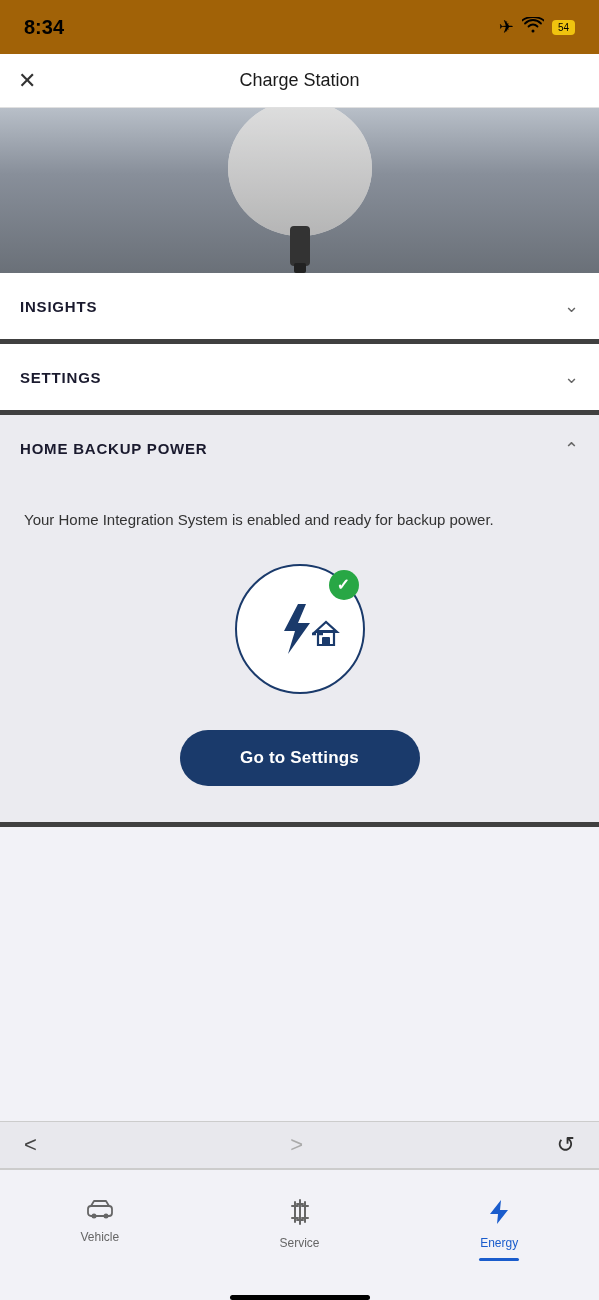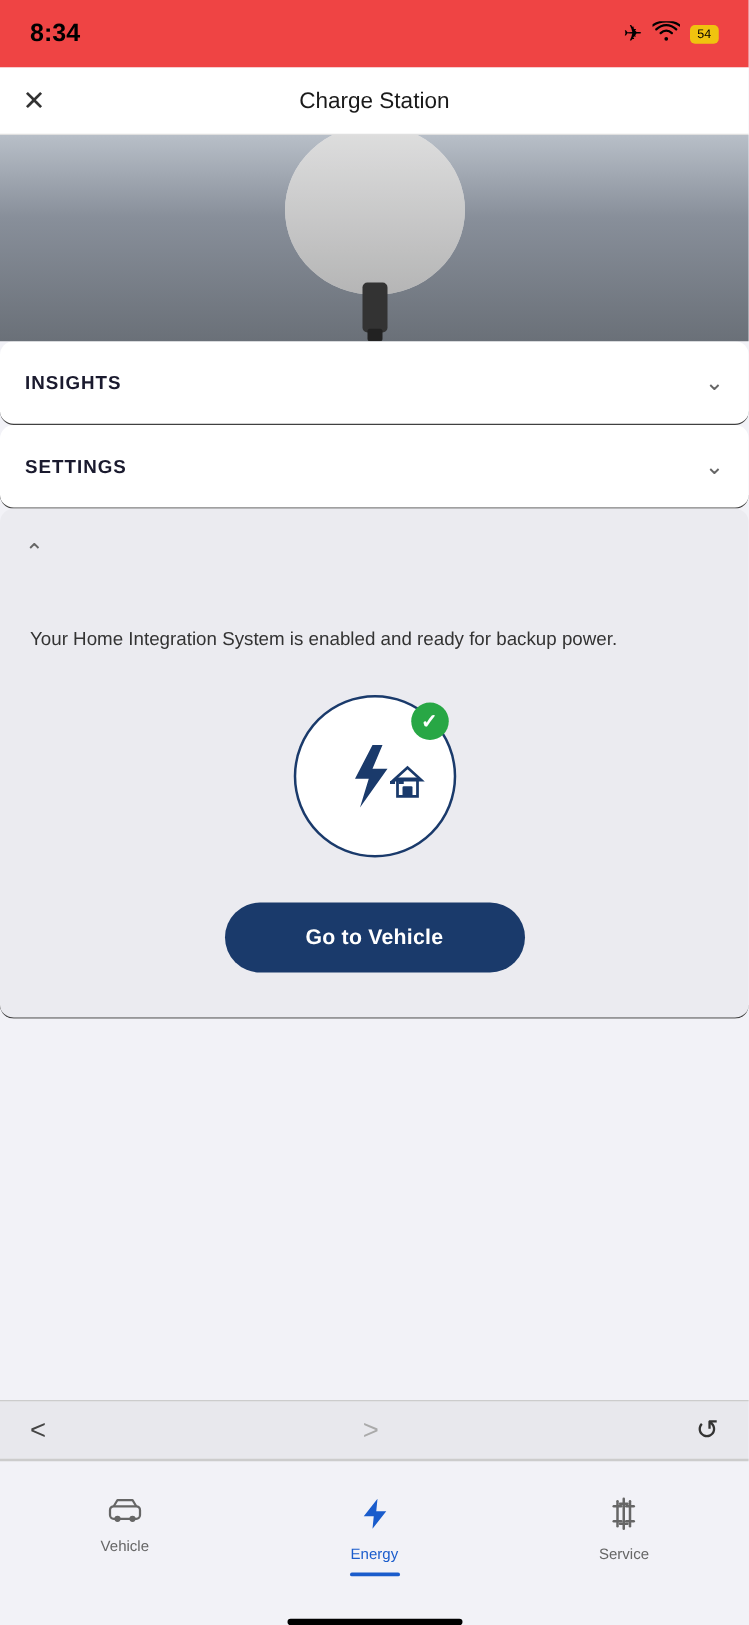--- a/index.html
+++ b/index.html
@@ -10,21 +10,21 @@
       font-family: -apple-system, BlinkMacSystemFont, 'Helvetica Neue', Arial, sans-serif;
       background: #f2f2f7;
       overflow: hidden;
       position: relative;
     }
 
     
     .status-bar {
       width: 100%;
       height: 54px;
-      background: #ef4444;
+      background: #a16207;
       display: flex;
       align-items: center;
       justify-content: space-between;
       padding: 0 24px;
     }
     .status-time {
       font-size: 20px;
       font-weight: 600;
       color: #000;
     }
@@ -76,22 +76,21 @@
       display: flex;
       align-items: center;
       justify-content: center;
       overflow: hidden;
       position: relative;
     }
 
     
     .accordion-item {
       background: #fff;
-      border-bottom: 1px solid #404040;
-      border-radius: 11px;
+      border-bottom: 5px solid #404040;
     }
     .accordion-header {
       display: flex;
       align-items: center;
       justify-content: space-between;
       padding: 22px 20px;
       cursor: pointer;
     }
     .accordion-label {
       font-size: 15px;
@@ -301,20 +300,21 @@
 
 <div class="accordion-item">
   <div class="accordion-header">
     <span class="accordion-label">SETTINGS</span>
     <span class="chevron">⌄</span>
   </div>
 </div>
 
 <div class="accordion-item home-backup-section">
   <div class="accordion-header">
+    <span class="accordion-label">HOME BACKUP POWER</span>
     <span class="chevron chevron-up">⌄</span>
   </div>
   <div class="home-backup-content">
     <p class="backup-description">Your Home Integration System is enabled and ready for backup power.</p>
 
     <div class="backup-icon-container">
       <div class="backup-circle">
         <div class="backup-check">✓</div>
 
         <svg width="80" height="60" viewBox="0 0 80 60">
@@ -324,21 +324,21 @@
           <line x1="52" y1="35" x2="65" y2="35" stroke="#1a3a6b" stroke-width="2.5" stroke-dasharray="4,3"></line>
 
           <polygon points="66,32 74,32 74,46 58,46 58,32" fill="none" stroke="#1a3a6b" stroke-width="2.2"></polygon>
           <polygon points="55,33 66,23 77,33" fill="none" stroke="#1a3a6b" stroke-width="2.2"></polygon>
 
           <rect x="62" y="38" width="8" height="8" fill="#1a3a6b" rx="1"></rect>
         </svg>
       </div>
     </div>
 
-    <button class="goto-settings-btn">Go to Vehicle</button>
+    <button class="goto-settings-btn">Go to Settings</button>
   </div>
 </div>
 
 <div class="nav-bar-wrapper">
 
   <div class="nav-controls">
     <button class="nav-arrow">&lt;</button>
     <button class="nav-arrow disabled">&gt;</button>
     <button class="nav-refresh">↺</button>
   </div>
@@ -348,44 +348,44 @@
     <div class="tab-item">
       <span class="tab-icon">
         <svg width="28" height="22" viewBox="0 0 28 22" fill="none">
           <rect x="2" y="8" width="24" height="10" rx="3" stroke="#666" stroke-width="1.8" fill="none"></rect>
           <path d="M5 8L8 3h12l3 5" stroke="#666" stroke-width="1.8" stroke-linejoin="round" fill="none"></path>
           <circle cx="8" cy="18" r="2.5" fill="#666"></circle>
           <circle cx="20" cy="18" r="2.5" fill="#666"></circle>
         </svg>
       </span>
       <span class="tab-label">Vehicle</span>
-    </div>
-
-    <div class="tab-item" style="position:relative;">
-      <span class="tab-icon active">
-        <svg width="22" height="28" viewBox="0 0 22 28" fill="none">
-          <polygon points="13,2 2,16 10,16 9,26 20,12 12,12 13,2" fill="#1a5ccc"></polygon>
-        </svg>
-      </span>
-      <span class="tab-label active">Energy</span>
-      <div class="tab-indicator"></div>
     </div>
 
     <div class="tab-item">
       <span class="tab-icon">
         <svg width="24" height="28" viewBox="0 0 24 28" fill="none">
           <line x1="7" y1="4" x2="7" y2="24" stroke="#666" stroke-width="2" stroke-linecap="round"></line>
           <line x1="12" y1="2" x2="12" y2="26" stroke="#666" stroke-width="2" stroke-linecap="round"></line>
           <line x1="17" y1="4" x2="17" y2="24" stroke="#666" stroke-width="2" stroke-linecap="round"></line>
           <line x1="4" y1="8" x2="10" y2="8" stroke="#666" stroke-width="2" stroke-linecap="round"></line>
           <line x1="9" y1="6" x2="15" y2="6" stroke="#666" stroke-width="2" stroke-linecap="round"></line>
           <line x1="14" y1="8" x2="20" y2="8" stroke="#666" stroke-width="2" stroke-linecap="round"></line>
           <line x1="4" y1="20" x2="10" y2="20" stroke="#666" stroke-width="2" stroke-linecap="round"></line>
           <line x1="9" y1="22" x2="15" y2="22" stroke="#666" stroke-width="2" stroke-linecap="round"></line>
           <line x1="14" y1="20" x2="20" y2="20" stroke="#666" stroke-width="2" stroke-linecap="round"></line>
         </svg>
       </span>
       <span class="tab-label">Service</span>
     </div>
+
+    <div class="tab-item" style="position:relative;">
+      <span class="tab-icon active">
+        <svg width="22" height="28" viewBox="0 0 22 28" fill="none">
+          <polygon points="13,2 2,16 10,16 9,26 20,12 12,12 13,2" fill="#1a5ccc"></polygon>
+        </svg>
+      </span>
+      <span class="tab-label active">Energy</span>
+      <div class="tab-indicator"></div>
+    </div>
   </div>
 
   <div class="home-indicator"></div>
 </div>
 
 </body></html>

